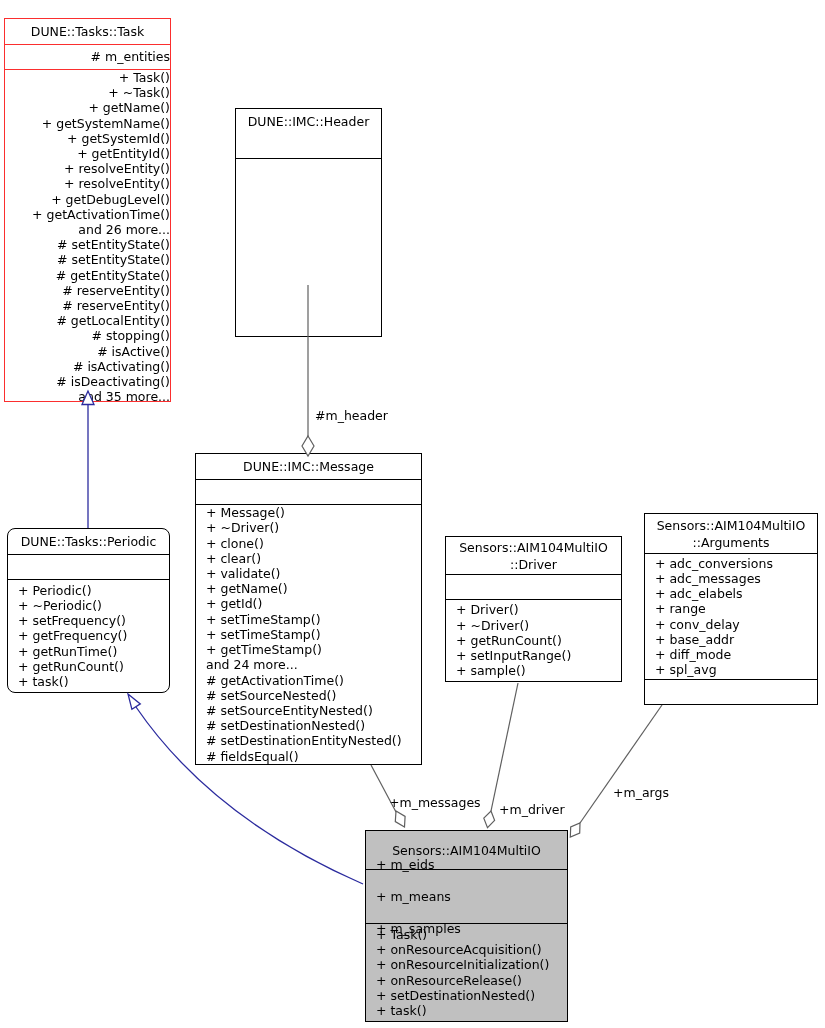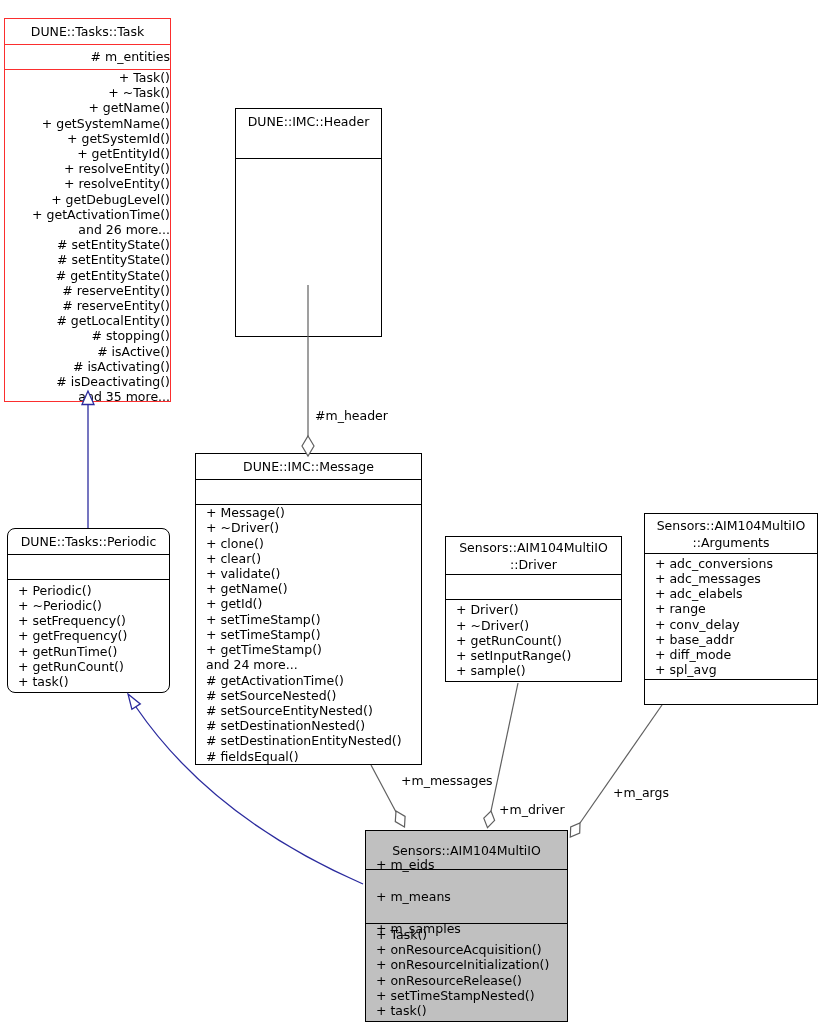--- a/index.html
+++ b/index.html
@@ -54,21 +54,21 @@
 
   #box-args      { left:644px; top:513px; width:174px; height:192px; }
   #box-args .uml-title { height:39px; }
   #box-args .attrs     { height:126px; }
 
   #box-aimtask   { left:365px; top:830px; width:203px; height:192px; }
   #box-aimtask .uml-title { height:38px; }
   #box-aimtask .attrs     { height:54px;gap:17px; }
 
   #lbl-m-header   { left:315px; top:408px; }
-  #lbl-m-messages { left:389px; top:773px;margin-left:12px; }
+  #lbl-m-messages { left:389px; top:795px; }
   #lbl-m-driver   { left:499px; top:785px;margin-top:17px; }
   #lbl-m-args     { left:613px; top:785px; }
 </style>
 </head>
 <body>
 
 <div id="canvas">
 
   <div class="uml-box red" id="box-task">
     <div class="uml-title">
@@ -192,21 +192,21 @@
     <div class="uml-sec attrs">
         <div>+ m_eids</div>
         <div>+ m_means</div>
         <div>+ m_samples</div>
       </div>
     <div class="uml-sec grow">
         <div>+ Task()</div>
         <div>+ onResourceAcquisition()</div>
         <div>+ onResourceInitialization()</div>
         <div>+ onResourceRelease()</div>
-        <div>+ setTimeStampNested()</div>
+        <div>+ setDestinationNested()</div>
         <div>+ task()</div>
       </div>
   </div>
 
   <div class="edge-label" id="lbl-m-header">#m_header</div>
   <div class="edge-label" id="lbl-m-messages">+m_messages</div>
   <div class="edge-label" id="lbl-m-driver">+m_driver</div>
   <div class="edge-label" id="lbl-m-args">+m_args</div>
 
   <svg class="edges" width="825" height="1028">

